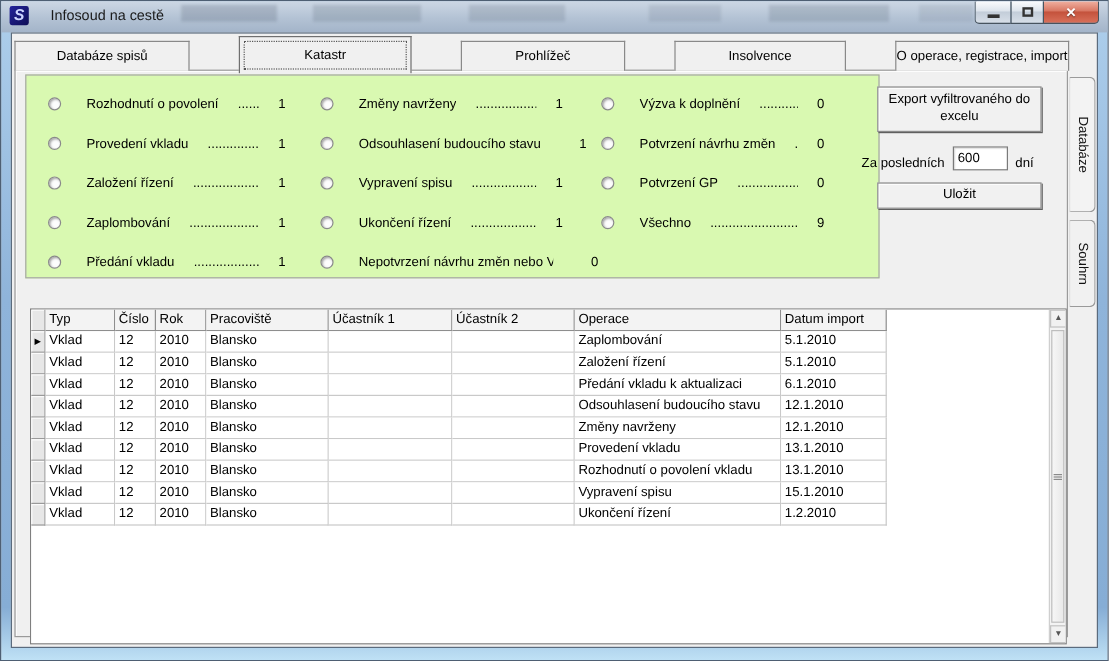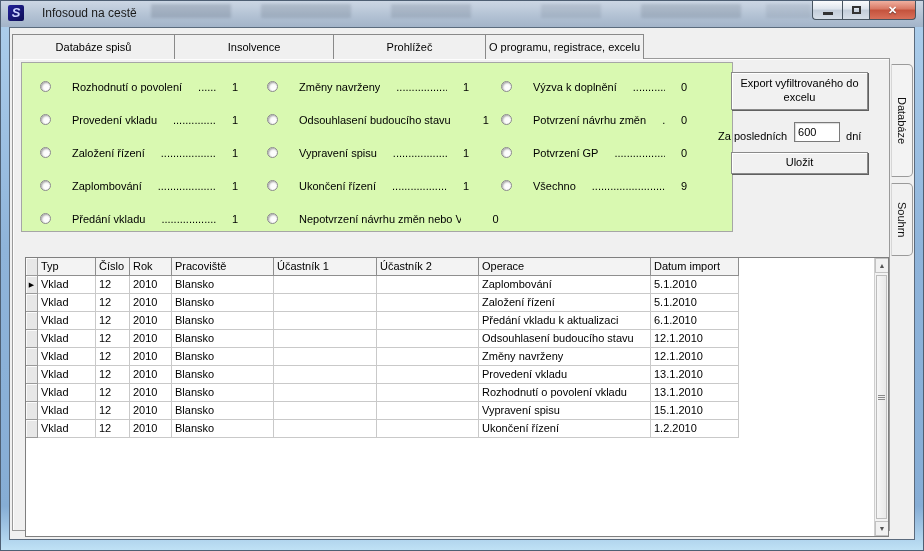--- a/index.html
+++ b/index.html
@@ -36,21 +36,21 @@
     background:linear-gradient(180deg,#f0b0a0 0%,#d87763 45%,#c4523c 50%,#d8705a 100%);
     color:#fff; font-size:11px; font-weight:bold; text-shadow:0 1px 1px rgba(0,0,0,.5); }
   .glyph-min { width:10px; height:3px; background:#333; margin-top:6px; }
   .glyph-max { width:9px; height:8px; border:2px solid #333; background:transparent; }
 
   
   .client { position:absolute; left:8px; right:8px; top:26px; bottom:10px;
     background:#f0f0f0; border:1px solid #5b6b7d; }
 
   
-  .tabstrip { position:absolute; left:2px; top:2px; right:24px; height:29px; display:flex; z-index:5; }
+  .tabstrip { position:absolute; left:2px; top:2px; right:24px; height:29px; display:flex; z-index:5;gap:42px; }
   .tab { margin-top:4px; height:25px; background:#f0f0f0; border:1px solid #898989;
     border-bottom:none; display:flex; align-items:center; justify-content:center;
     font-size:11px; margin-right:-1px; position:relative; }
   .tab:nth-child(1){ width:163px; } .tab:nth-child(2){ width:160px; }
   .tab:nth-child(3){ width:153px; } .tab:nth-child(4){ width:159px; }
   .tab:nth-child(5){ width:162px; }
   .tab.selected { margin-top:0; height:31px; border-color:#6f6f6f; z-index:6; background:#f0f0f0; }
   .tab.selected::after { content:""; position:absolute; inset:3px; border:1px dotted #555; }
 
   
@@ -137,23 +137,24 @@
       <div class="win-btn close">
         <span>✕</span>
       </div>
     </div>
   </div>
 
   <div class="client">
 
     <div class="tabstrip" id="tabstrip">
         <div class="tab">Databáze spisů</div>
+        <div class="tab selected">Katastr</div>
+        <div class="tab">Prohlížeč</div>
         <div class="tab">Insolvence</div>
-        <div class="tab">Prohlížeč</div>
-        <div class="tab">O programu, registrace, excelu</div>
+        <div class="tab">O operace, registrace, import</div>
       </div>
 
     <div id="side-tabs">
         <div class="side-tab t0">Databáze</div>
         <div class="side-tab t1">Souhrn</div>
       </div>
 
     <div class="page">
 
       <div class="filter-panel" id="filter-panel">

